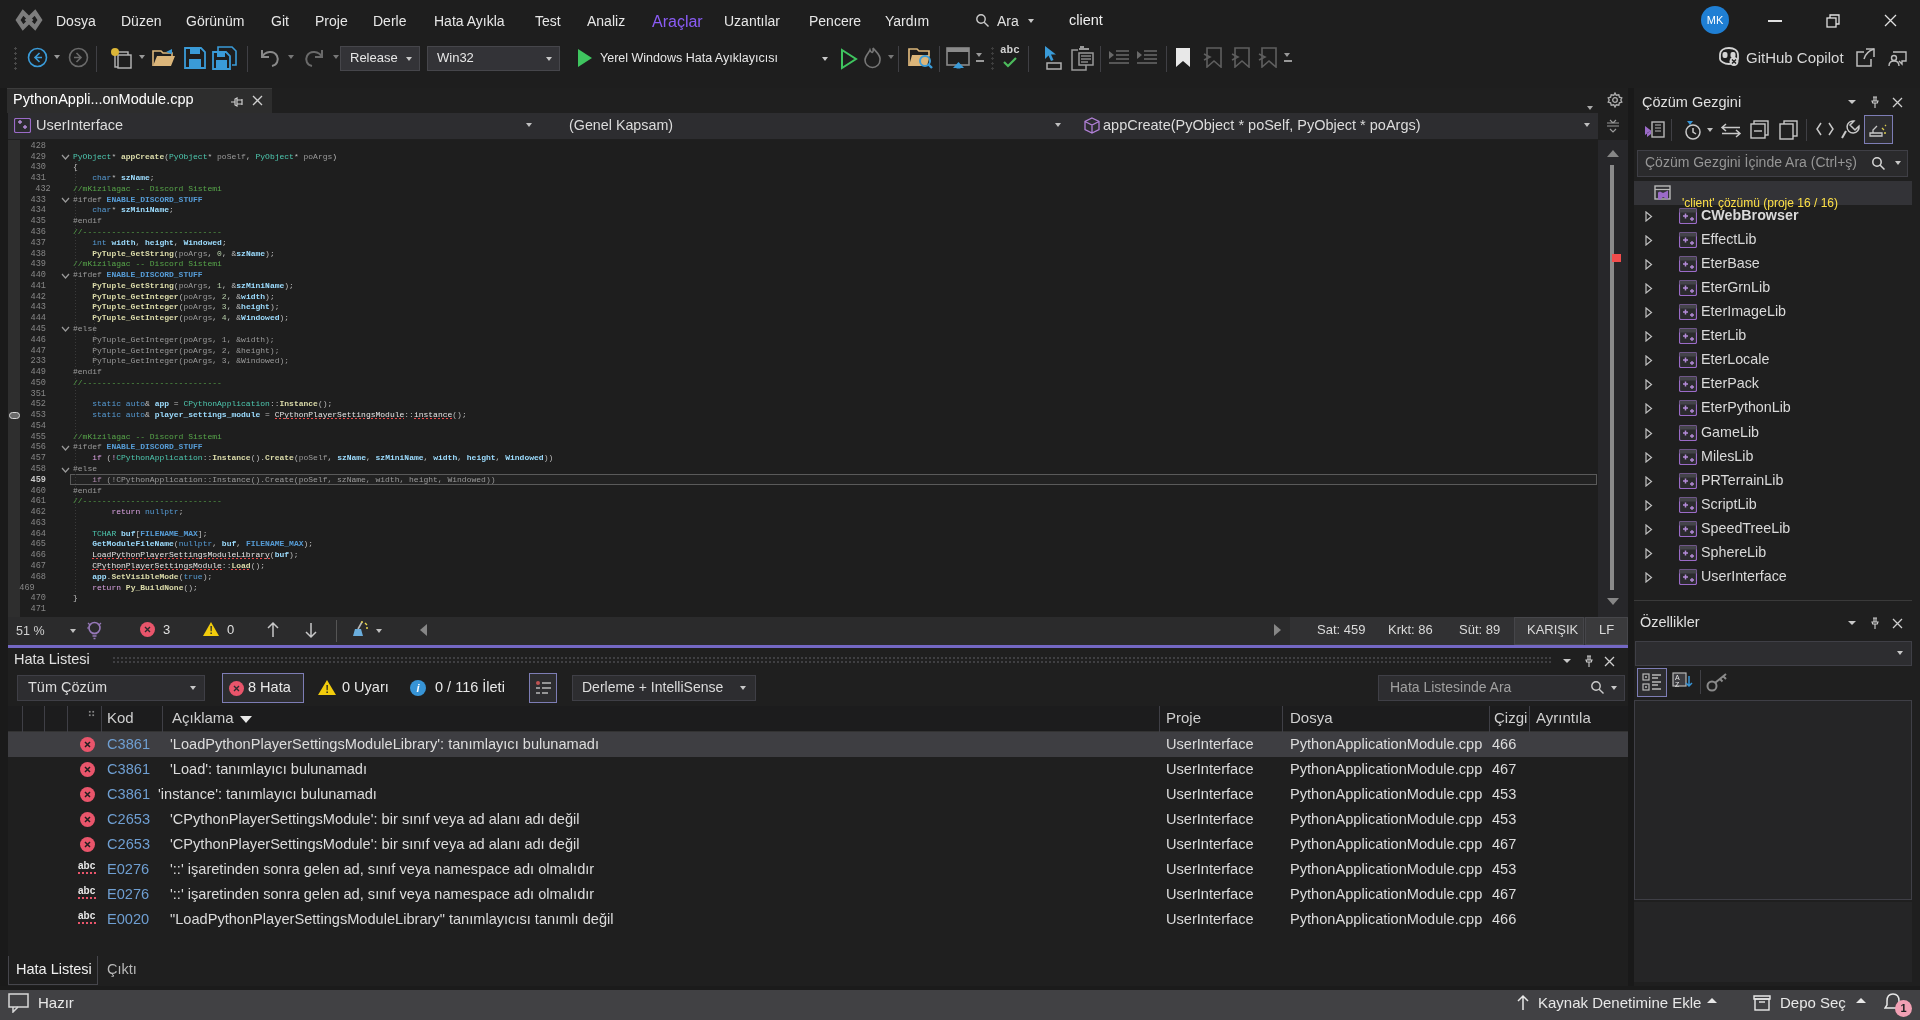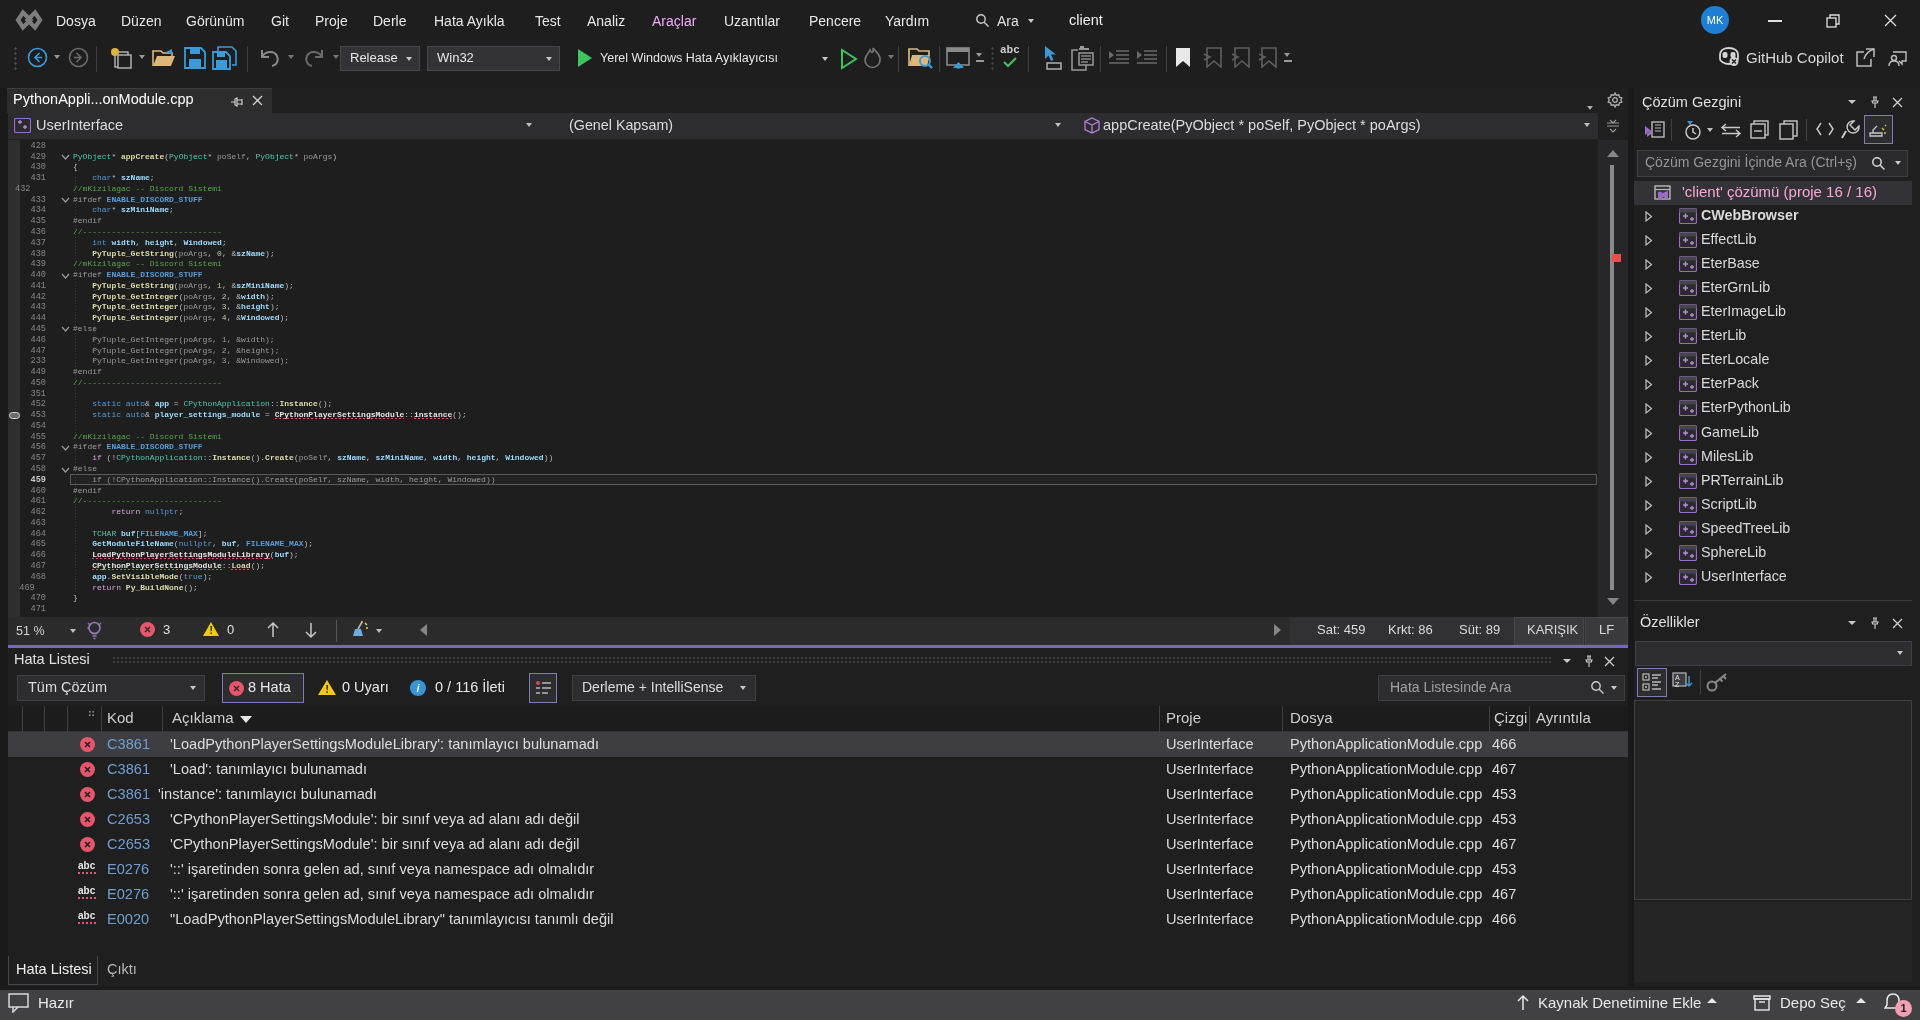--- a/index.html
+++ b/index.html
@@ -6,42 +6,42 @@
 .a{position:absolute}
 .tri-d{width:0;height:0;border-left:4px solid transparent;border-right:4px solid transparent;border-top:4px solid #c8c8c8}
 .tri-d.sm{border-left-width:3px;border-right-width:3px;border-top-width:4px}
 .sep{width:1px;background:#404045}
 
 .code{font-family:"Liberation Mono",monospace;font-size:8px;line-height:10.772px;white-space:pre}
 .gut{font-family:"Liberation Mono",monospace;font-size:8.6px;line-height:10.772px;white-space:pre}
 .k{color:#569cd6}.c{color:#d8a0df}.t{color:#4ec9b0}.f{color:#dcdcaa;font-weight:bold}
 .v{color:#9cdcfe;font-weight:bold}.pa{color:#9b9b9b}.n{color:#b5cea8}
 .cm{color:#57a64a}.pp{color:#9b9b9b}.m{color:#569cd6;font-weight:bold}
-.mb{color:#9cdcfe;font-weight:bold}.w{color:#e4e4e4;font-weight:bold}.p{color:#bdbdbd}
+.mb{color:#9cdcfe;font-weight:bold}.w{color:#e4e4e4;font-weight:normal}.p{color:#bdbdbd}
 .ina{color:#9b9b9b}
 .sq{background-image:repeating-linear-gradient(90deg,#f14c4c 0 2px,transparent 2px 4px);background-size:100% 1px;background-position:0 100%;background-repeat:no-repeat}
 
 </style></head><body>
 <div class="a" style="left:0;top:0;width:1920px;height:40px;background:#1e1e1e"></div>
 <svg class="a" style="left:15px;top:8px" width="28" height="24" viewBox="0 0 28 24">
     <g stroke="#7d7d7d" stroke-width="4.2" fill="none">
       <path d="M8 4.5 L15.5 12 L8 19.5 L3 12 Z"></path>
       <path d="M20 4.5 L25 12 L20 19.5 L12.5 12 Z"></path>
     </g>
   </svg>
 <div class="a" style="left:56px;top:13px;font-size:14px;color:#e7e7e7">Dosya</div>
 <div class="a" style="left:121px;top:13px;font-size:14px;color:#e7e7e7">Düzen</div>
 <div class="a" style="left:186px;top:13px;font-size:14px;color:#e7e7e7">Görünüm</div>
 <div class="a" style="left:271px;top:13px;font-size:14px;color:#e7e7e7">Git</div>
 <div class="a" style="left:315px;top:13px;font-size:14px;color:#e7e7e7">Proje</div>
 <div class="a" style="left:373px;top:13px;font-size:14px;color:#e7e7e7">Derle</div>
 <div class="a" style="left:434px;top:13px;font-size:14px;color:#e7e7e7">Hata Ayıkla</div>
 <div class="a" style="left:535px;top:13px;font-size:14px;color:#e7e7e7">Test</div>
 <div class="a" style="left:587px;top:13px;font-size:14px;color:#e7e7e7">Analiz</div>
-<div class="a" style="left:652px;top:13px;font-size:14px;color:#f0abfc">Araçlar</div>
+<div class="a" style="left:652px;top:13px;font-size:16px;color:#8b5cf6">Araçlar</div>
 <div class="a" style="left:724px;top:13px;font-size:14px;color:#e7e7e7">Uzantılar</div>
 <div class="a" style="left:809px;top:13px;font-size:14px;color:#e7e7e7">Pencere</div>
 <div class="a" style="left:885px;top:13px;font-size:14px;color:#e7e7e7">Yardım</div>
 <svg class="a" style="left:975px;top:13px" width="15" height="15" viewBox="0 0 15 15">
     <circle cx="6" cy="6" r="4.2" fill="none" stroke="#cccccc" stroke-width="1.4"></circle>
     <line x1="9.2" y1="9.2" x2="13.5" y2="13.5" stroke="#cccccc" stroke-width="1.4"></line>
   </svg>
 <div class="a" style="left:997px;top:13px;font-size:14px;color:#e0e0e0">Ara</div>
 <div class="a" style="left:1028px;top:19px">
     <div class="tri-d sm"></div>
@@ -274,21 +274,21 @@
 <div class="a" style="left:1584px;top:123px">
     <div class="tri-d sm" style="border-top-color:#c0c0c0"></div>
   </div>
 <div class="a" style="left:8px;top:140px;width:1590px;height:477px;background:#1e1e1e;overflow:hidden"></div>
 <div class="a" style="left:8px;top:140px;width:12px;height:477px;background:#2e2e2e"></div>
 <div class="a" style="left:70px;top:474.2px;width:1527px;height:10.77px;border:1px solid #5a5a5a;background:#222"></div>
 <div class="a gut" style="left:8px;top:140.8px;width:38px;text-align:right;color:#868686">428</div>
 <div class="a gut" style="left:8px;top:151.6px;width:38px;text-align:right;color:#868686">429</div>
 <div class="a gut" style="left:8px;top:162.3px;width:38px;text-align:right;color:#868686">430</div>
 <div class="a gut" style="left:8px;top:173.1px;width:38px;text-align:right;color:#868686">431</div>
-<div class="a gut" style="left:15px;top:183.9px;width:38px;text-align:left;color:#868686">432</div>
+<div class="a gut" style="left:24px;top:183.9px;width:38px;text-align:center;color:#868686">432</div>
 <div class="a gut" style="left:8px;top:194.7px;width:38px;text-align:right;color:#868686">433</div>
 <div class="a gut" style="left:8px;top:205.4px;width:38px;text-align:right;color:#868686">434</div>
 <div class="a gut" style="left:8px;top:216.2px;width:38px;text-align:right;color:#868686">435</div>
 <div class="a gut" style="left:8px;top:227.0px;width:38px;text-align:right;color:#868686">436</div>
 <div class="a gut" style="left:8px;top:237.7px;width:38px;text-align:right;color:#868686">437</div>
 <div class="a gut" style="left:8px;top:248.5px;width:38px;text-align:right;color:#868686">438</div>
 <div class="a gut" style="left:8px;top:259.3px;width:38px;text-align:right;color:#868686">439</div>
 <div class="a gut" style="left:8px;top:270.1px;width:38px;text-align:right;color:#868686">440</div>
 <div class="a gut" style="left:8px;top:280.8px;width:38px;text-align:right;color:#868686">441</div>
 <div class="a gut" style="left:8px;top:291.6px;width:38px;text-align:right;color:#868686">442</div>
@@ -667,21 +667,21 @@
   </svg>
 <div class="a" style="left:1895px;top:161px">
     <div class="tri-d sm"></div>
   </div>
 <div class="a" style="left:1634px;top:181px;width:278px;height:24px;background:#333337"></div>
 <svg class="a" style="left:1654px;top:184px" width="19" height="18" viewBox="0 0 19 18">
     <rect x="1" y="2" width="15" height="13" fill="none" stroke="#b8b8b8" stroke-width="1.4"></rect>
     <path d="M1 5.5 H16" stroke="#b8b8b8" stroke-width="1.2"></path>
     <path d="M9 9 L14 6.5 V15.5 L9 13 L6 16 L4 15 V8.5 L6 7.5 Z" fill="#9b6bc8"></path>
   </svg>
-<div class="a" style="left:1682px;top:183px;font-size:15px;color:#f9a8d4">'client' çözümü (proje 16 / 16)</div>
+<div class="a" style="left:1682px;top:196px;font-size:12px;color:#fde047">'client' çözümü (proje 16 / 16)</div>
 <svg class="a" style="left:1645px;top:211.0px" width="8" height="11" viewBox="0 0 8 11">
     <path d="M1 1 L6.5 5.5 L1 10 Z" fill="none" stroke="#c0c0c0" stroke-width="1.2"></path>
   </svg>
 <svg class="a" style="left:1679px;top:208.0px" width="18" height="16" viewBox="0 0 18 16">
     <rect x="0.5" y="0.5" width="17" height="15" rx="1.5" fill="#2b2b2e" stroke="#9b6bc8" stroke-width="1.2"></rect>
     <rect x="0.5" y="0.5" width="17" height="4" fill="#44444a"></rect>
     <path d="M4 8 H9 M6.5 5.5 V10.5" stroke="#b48bd8" stroke-width="1.5"></path>
     <path d="M11 11 H15 M13 9 V13" stroke="#b48bd8" stroke-width="1.3"></path>
   </svg>
 <div class="a" style="left:1701px;top:207.0px;font-size:14.3px;font-weight:bold;color:#dadada">CWebBrowser</div>

